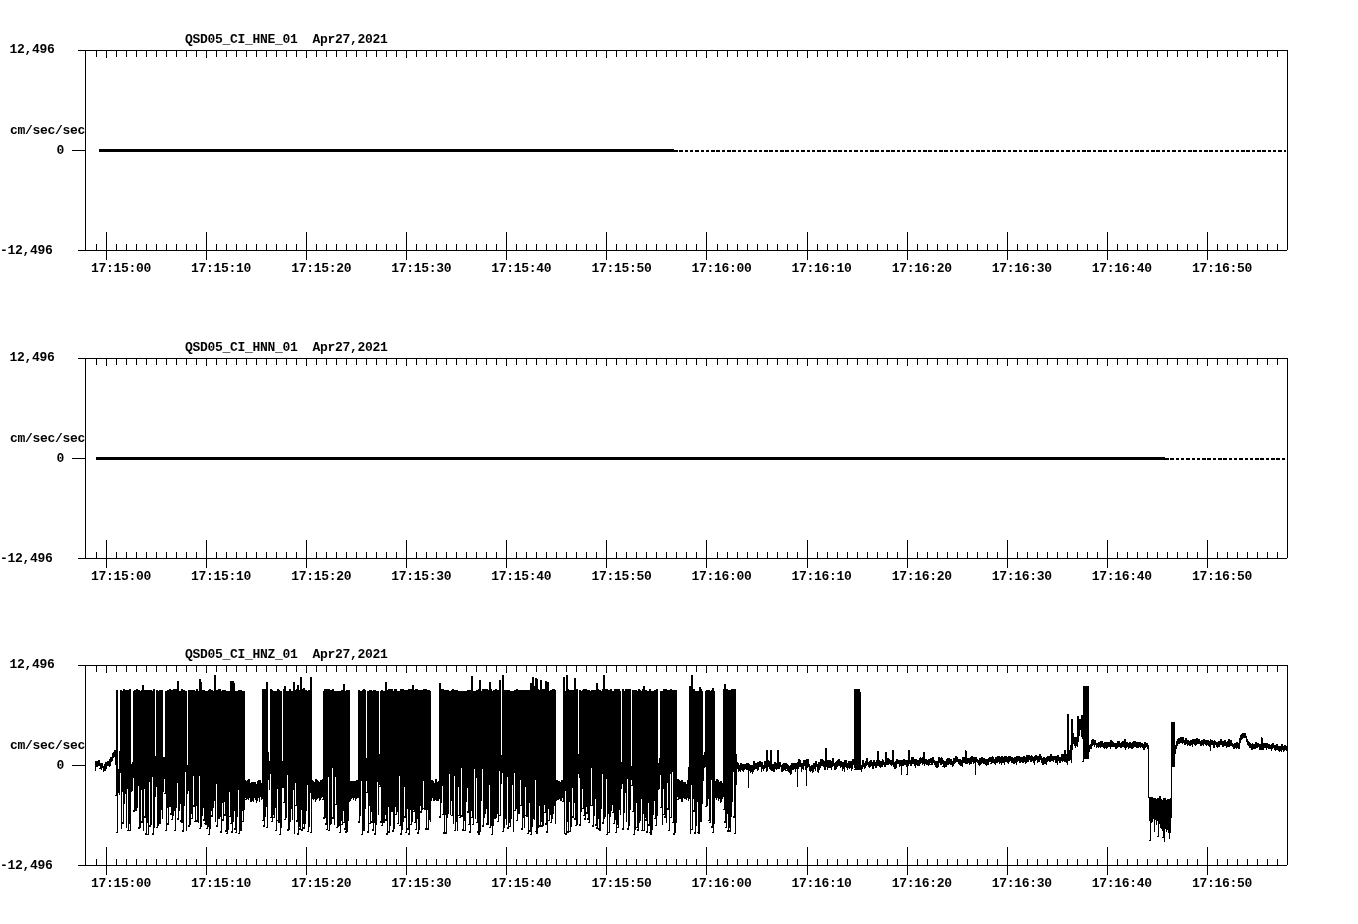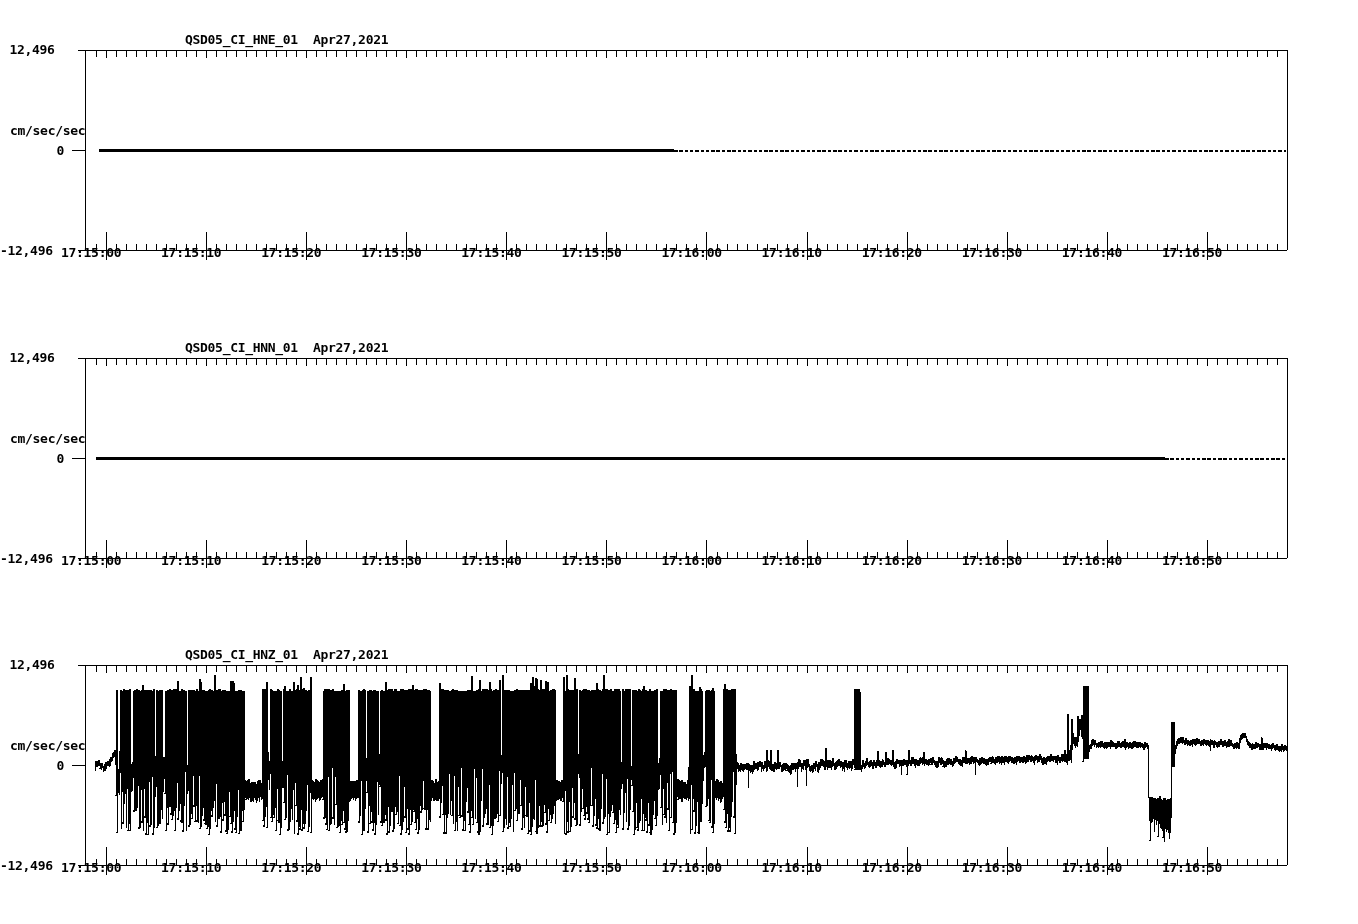--- a/index.html
+++ b/index.html
@@ -1,37 +1,37 @@
 <!DOCTYPE html>
 <html><head>
 <meta charset="utf-8">
 <style>
   html,body{margin:0;padding:0;}
   body{
     width:1358px;height:924px;background:#ffffff;color:#000000;
     font-family:"DejaVu Sans Mono","Liberation Mono",monospace;
     font-weight:bold;position:relative;overflow:hidden;
   }
-  .panel{position:absolute;left:0;width:1309px;height:256px;}
+  .panel{position:absolute;left:0;width:1309px;height:256px;font-family:Liberation Mono, monospace;}
   #p0{top:30px}
   #p1{top:338px}
   #p2{top:645px}
   .title{
     position:absolute;left:185px;top:3px;font-size:13px;line-height:14px;
     white-space:pre;letter-spacing:-0.3px;
   }
   .ylab{position:absolute;font-size:13px;line-height:14px;letter-spacing:-0.3px;}
   .ymax{top:13px;left:0;width:64px;text-align:center;}
   .yunit{top:94px;left:10px;}
   .yzero{top:114px;left:0;width:64px;text-align:right;}
   .ymin{top:214px;left:0;width:64px;text-align:left;}
   svg.plot{position:absolute;left:0;top:14px;width:1358px;height:240px;}
   .xlabels{position:absolute;left:0;top:0;width:1358px;height:256px;pointer-events:none;}
   .xlab{
-    position:absolute;top:216px;width:90px;margin-left:-45px;text-align:left;
+    position:absolute;top:232px;width:90px;margin-left:-45px;text-align:right;
     font-size:13px;line-height:14px;letter-spacing:-0.3px;white-space:pre;
   }
 </style>
 </head>
 <body>
 
 <section class="panel" id="p0">
   <div class="title">QSD05_CI_HNE_01  Apr27,2021</div>
   <div class="ylab ymax">12,496</div>
   <div class="ylab yunit">cm/sec/sec</div>

